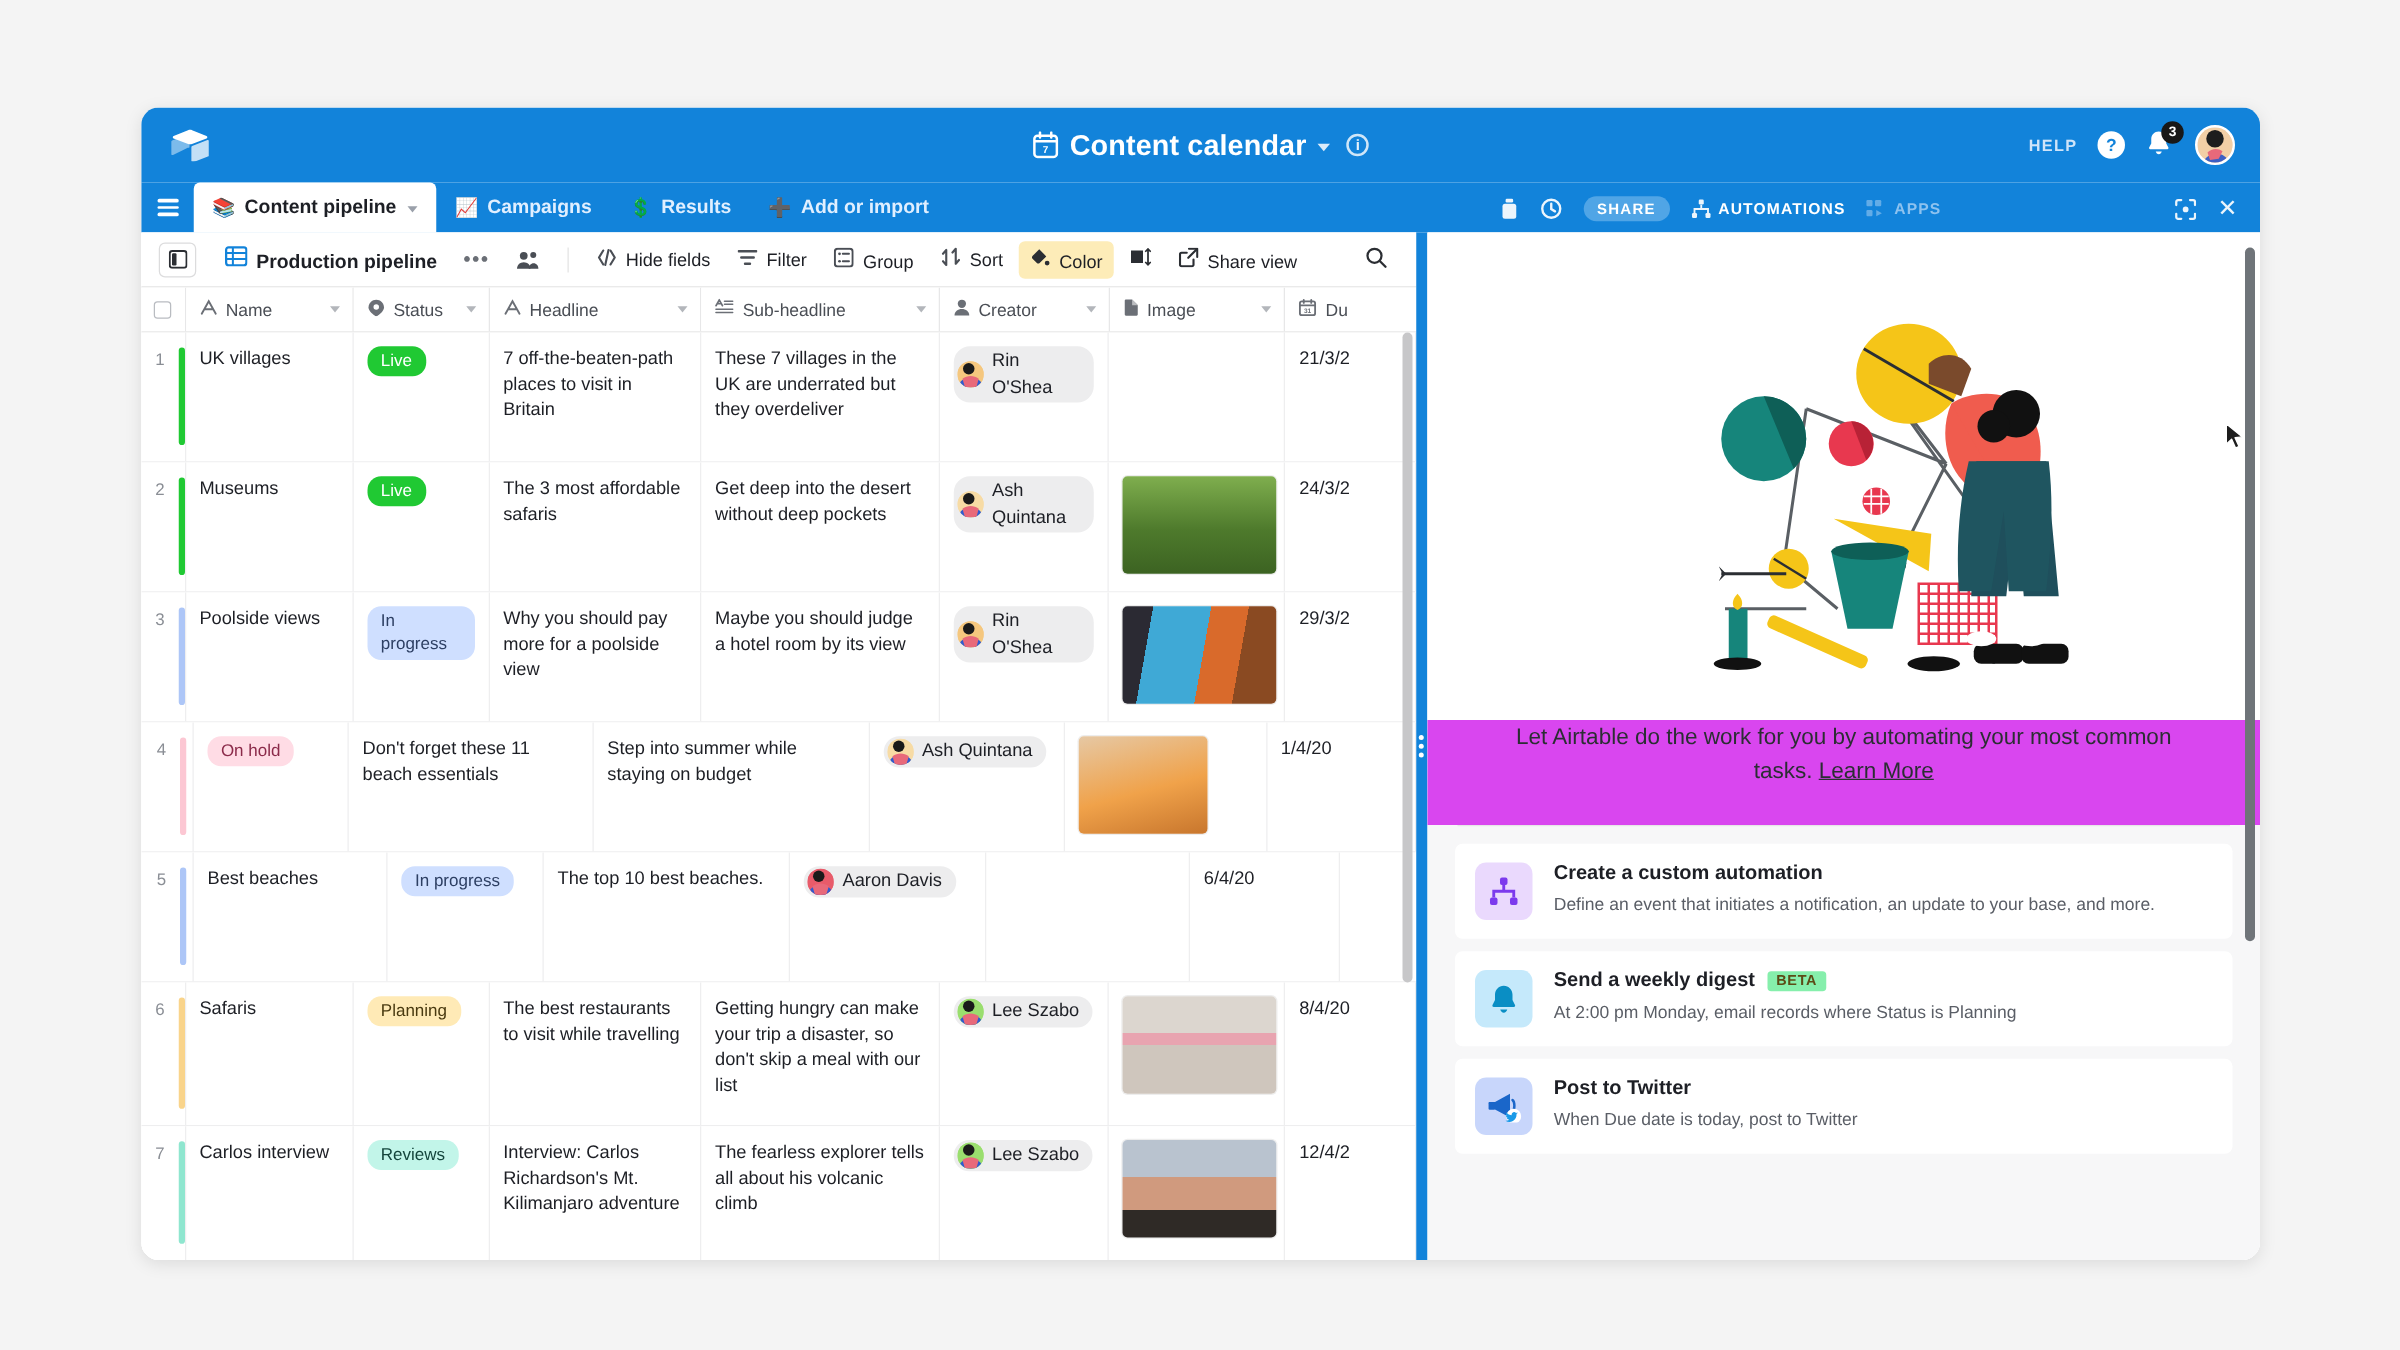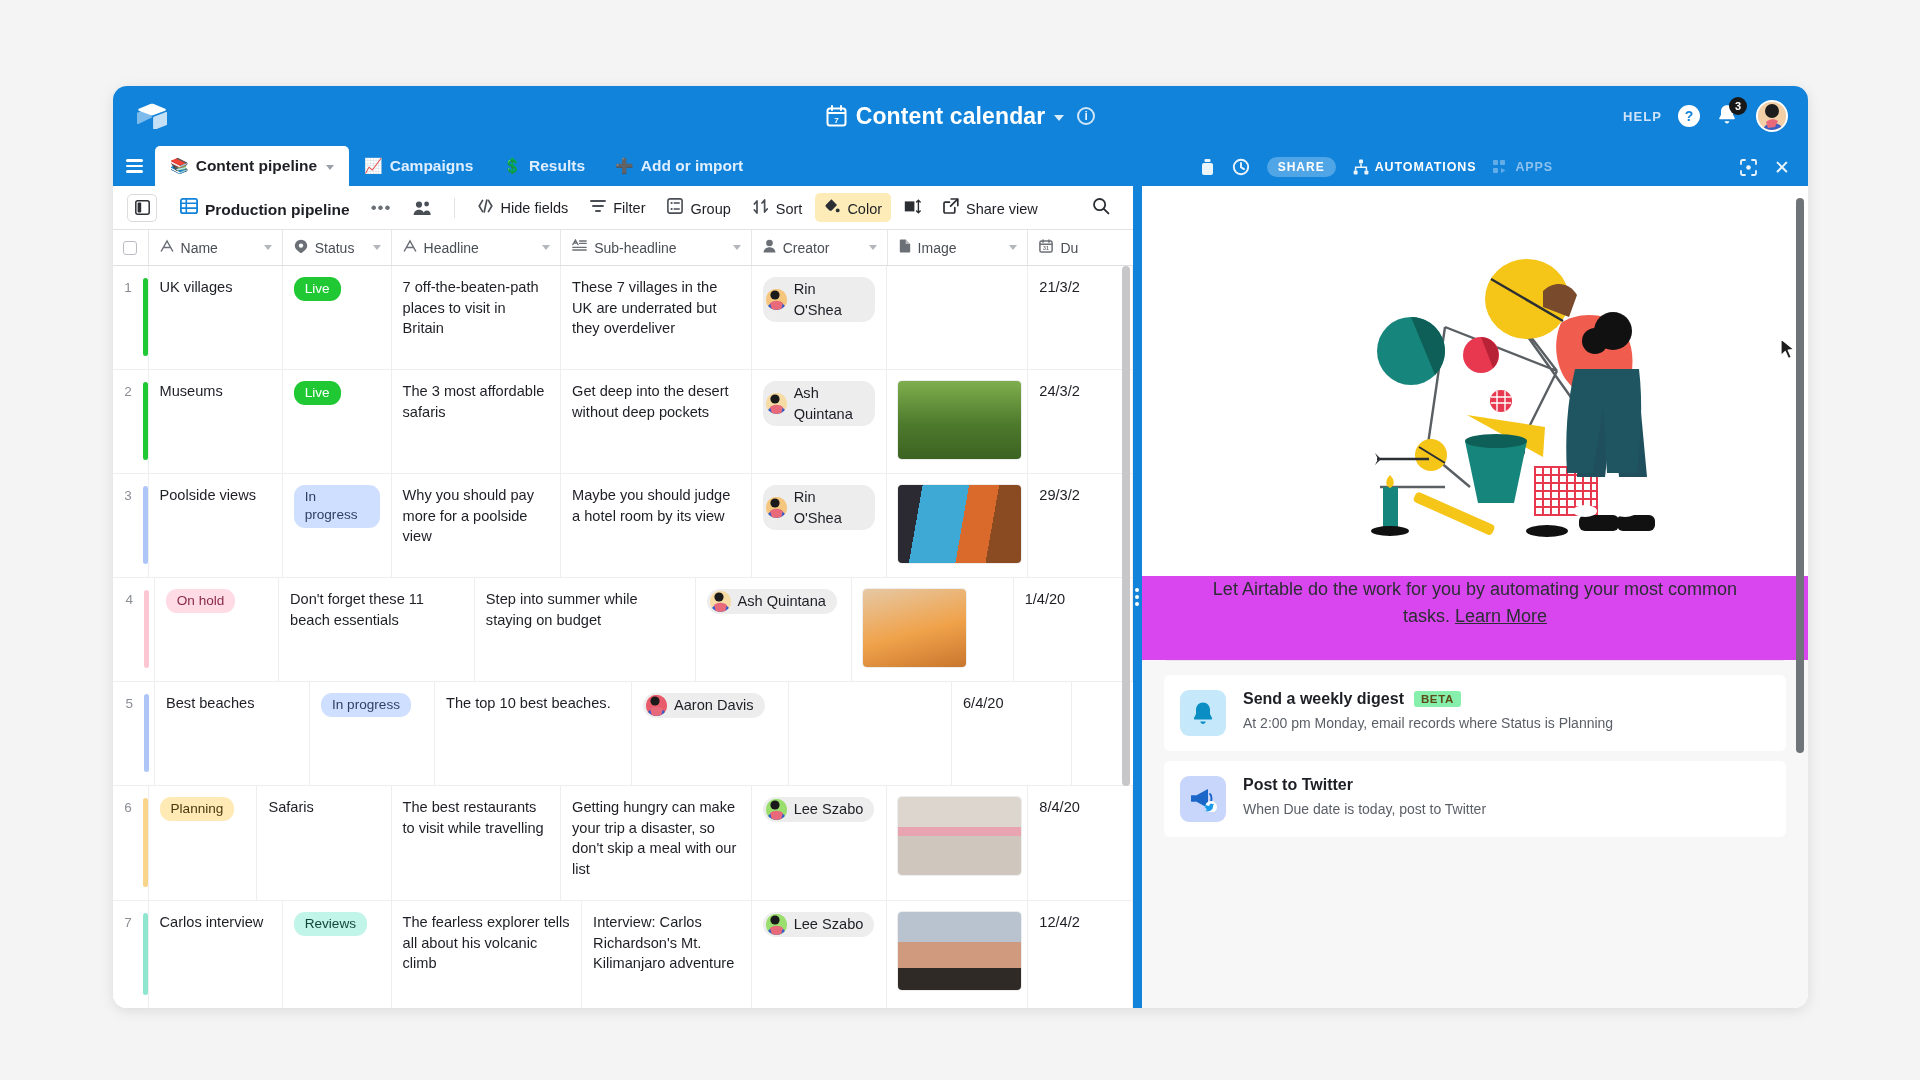--- a/index.html
+++ b/index.html
@@ -590,22 +590,22 @@
                   <span>Aaron Davis</span>
                 </span></div>
               <div class="cell c-image"></div>
               <div class="cell c-due">6/4/20</div>
             </div>
             <div class="row" style="height: 115px;">
               <div class="cell c-check">
                 <span class="rownum">6</span>
                 <span class="colorbar" style="background:#f9d48b;height:89px"></span>
               </div>
+              <div class="cell c-name">Safaris</div>
               <div class="cell c-status"><span class="pill" style="background:#ffeab6;color:#4a3a10">Planning</span></div>
-              <div class="cell c-name">Safaris</div>
               <div class="cell c-head">The best restaurants to visit while travelling</div>
               <div class="cell c-sub">Getting hungry can make your trip a disaster, so don't skip a meal with our list</div>
               <div class="cell c-creator"><span class="creator">
                   <span class="cav" style="background:#9ade6e"><svg width="21" height="21" viewBox="0 0 21 21">
                       <rect width="21" height="21" fill="#9ade6e"></rect>
                       <circle cx="9" cy="6" r="4.6" fill="#1a1a1a"></circle>
                       <path d="M1 21c0-5 4-8 9.5-8s9.5 3 9.5 8z" fill="#2f5bd0"></path>
                       <path d="M4 14c4-3 9-3 13 0l-2 7H6z" fill="#e8697a"></path>
                     </svg></span>
                   <span>Lee Szabo</span>
@@ -615,22 +615,22 @@
               </div>
               <div class="cell c-due">8/4/20</div>
             </div>
             <div class="row" style="height: 108px;">
               <div class="cell c-check">
                 <span class="rownum">7</span>
                 <span class="colorbar" style="background:#8fe6cf;height:82px"></span>
               </div>
               <div class="cell c-name">Carlos interview</div>
               <div class="cell c-status"><span class="pill" style="background:#c2f5e9;color:#14453c">Reviews</span></div>
+              <div class="cell c-head">Interview: Carlos Richardson's Mt. Kilimanjaro adventure</div>
               <div class="cell c-sub">The fearless explorer tells all about his volcanic climb</div>
-              <div class="cell c-head">Interview: Carlos Richardson's Mt. Kilimanjaro adventure</div>
               <div class="cell c-creator"><span class="creator">
                   <span class="cav" style="background:#9ade6e"><svg width="21" height="21" viewBox="0 0 21 21">
                       <rect width="21" height="21" fill="#9ade6e"></rect>
                       <circle cx="9" cy="6" r="4.6" fill="#1a1a1a"></circle>
                       <path d="M1 21c0-5 4-8 9.5-8s9.5 3 9.5 8z" fill="#2f5bd0"></path>
                       <path d="M4 14c4-3 9-3 13 0l-2 7H6z" fill="#e8697a"></path>
                     </svg></span>
                   <span>Lee Szabo</span>
                 </span></div>
               <div class="cell c-image">
@@ -713,20 +713,34 @@
       </div>
 
       <div class="rp-text">
         <span>Let Airtable do the work for you by automating your most common tasks. </span><a href="#">Learn More</a>
       </div>
 
       <div class="rp-divider"></div>
 
       <div class="rp-list" id="cards">
           <div class="rp-card">
+            <span class="rp-ic" style="background:#ead9fd">
+              <svg width="24" height="24" viewBox="0 0 24 24">
+                <rect x="9" y="1" width="6" height="6" rx="1.6" fill="#7c3aed"></rect>
+                <rect x="1" y="17" width="6" height="6" rx="1.6" fill="#7c3aed"></rect>
+                <rect x="17" y="17" width="6" height="6" rx="1.6" fill="#7c3aed"></rect>
+                <path d="M12 7v5M4 17v-5h16v5" stroke="#7c3aed" stroke-width="2.3" fill="none"></path>
+              </svg>
+            </span>
+            <span style="flex:1">
+              <span class="rp-title">Create a custom automation</span>
+              <span class="rp-desc" style="display:block">Define an event that initiates a notification, an update to your base, and more.</span>
+            </span>
+          </div>
+          <div class="rp-card">
             <span class="rp-ic" style="background:#c5e9fb">
               <svg width="26" height="26" viewBox="0 0 26 26">
                 <path d="M13 2.5c-4 0-7 3.2-7 7.2v4.2L4 18c-.4.8.2 1.6 1 1.6h16c.8 0 1.4-.8 1-1.6l-2-4.1V9.7c0-4-3-7.2-7-7.2z" fill="#0a8ec4"></path>
                 <path d="M10.2 21.6c.4 1.5 1.5 2.5 2.8 2.5s2.4-1 2.8-2.5z" fill="#0a8ec4"></path>
               </svg>
             </span>
             <span style="flex:1">
               <span class="rp-title">Send a weekly digest<span class="rp-beta">BETA</span></span>
               <span class="rp-desc" style="display:block">At 2:00 pm Monday, email records where Status is Planning</span>
             </span>

